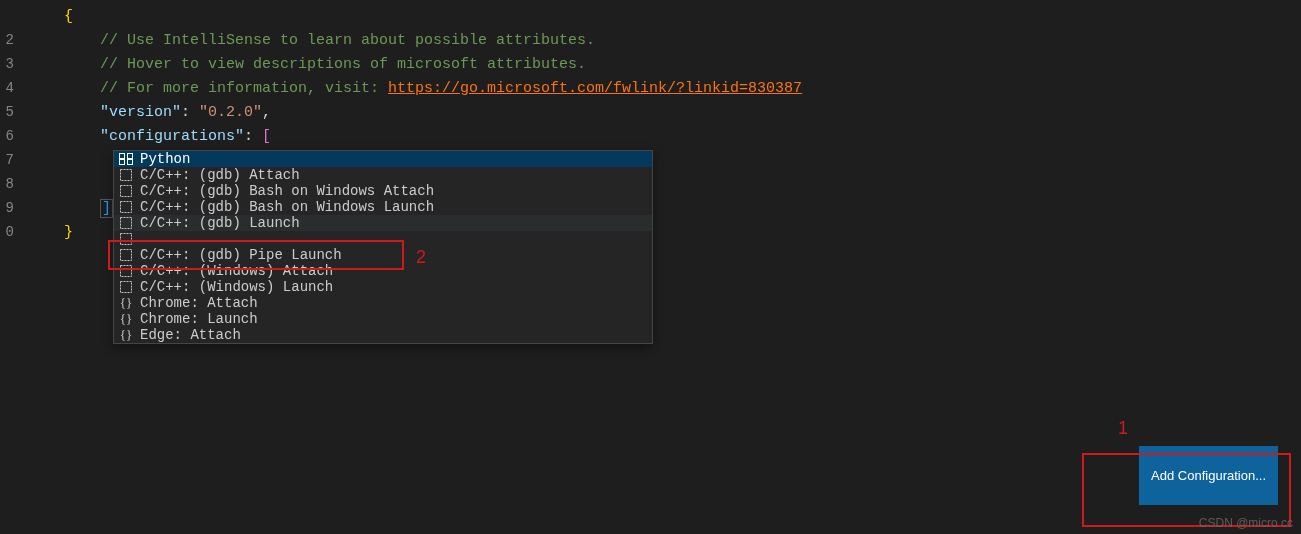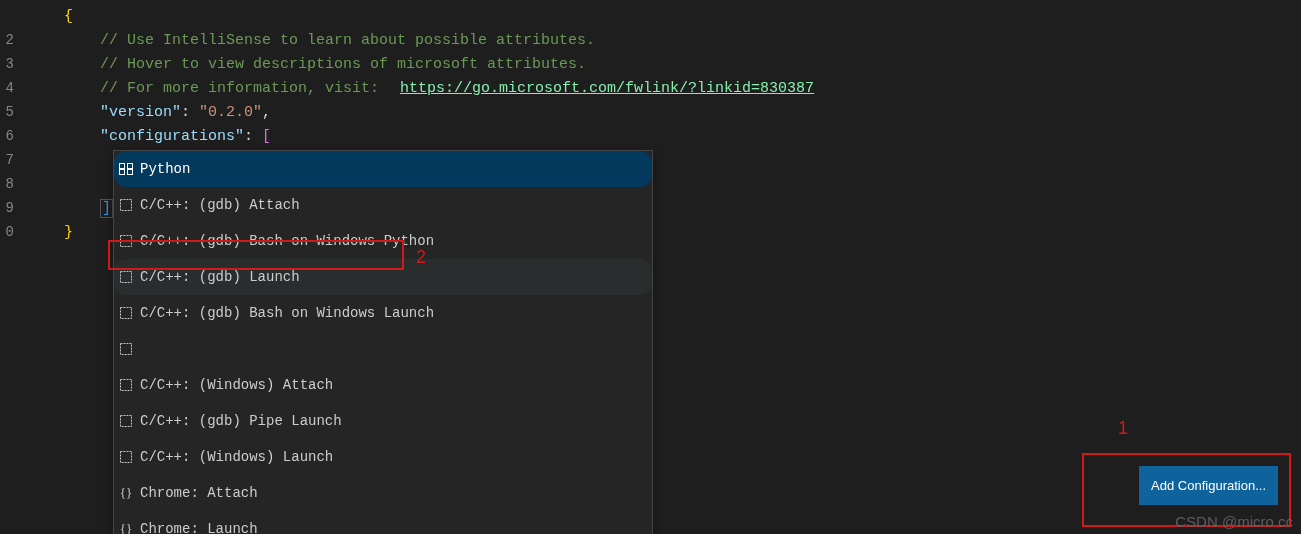--- a/index.html
+++ b/index.html
@@ -32,45 +32,44 @@
     user-select: none;
   }
   .indent { display: inline-block; width: 36px; }
   .code { white-space: pre; }
   .brace-y { color: #ffd700; }
   .brace-p { color: #da70d6; }
   .comment { color: #6a9955; text-align: right; }
   .key { color: #9cdcfe; }
   .string { color: #ce9178; }
   .punct { color: #d4d4d4; }
-  .link { color: #86efac; text-decoration: underline; margin-left: 12px; }
+  .link { color: #f97316; text-decoration: underline; }
   .sel-bracket {
     color: #179fff;
     border: 1px solid #555;
     padding: 0 1px;
   }
 
   
   .suggest {
     position: absolute;
     left: 113px;
     top: 150px;
     width: 540px;
     background: #252526;
     border: 1px solid #454545;
     font-size: 14px;
     box-shadow: 0 4px 10px rgba(0,0,0,.4);
   }
   .s-row {
     display: flex;
     align-items: center;
-    height: 36px;
+    height: 16px;
     padding: 0 4px;
     color: #cccccc;
-    border-radius: 12px;
   }
   .s-row.sel {
     background: #04395e;
     color: #ffffff;
   }
   .s-row.dim { background: #2a2d2e; }
   .s-ico {
     width: 16px; height: 16px;
     margin-right: 6px;
     display: inline-flex;
@@ -82,21 +81,21 @@
 
   
   .add-btn {
     position: absolute;
     right: 23px;
     bottom: 29px;
     background: #0e639c;
     color: #ffffff;
     font-family: "Segoe UI", Arial, sans-serif;
     font-size: 13px;
-    padding: 12px 12px;
+    padding: 22px 12px;
     border: none;
     cursor: pointer;
   }
 
   
   .anno-box1 {
     position: absolute;
     border: 2px solid #d01919;
     pointer-events: none;
   }
@@ -105,21 +104,21 @@
     color: #d01919;
     font-family: Arial, sans-serif;
     font-size: 18px;
   }
   .watermark {
     position: absolute;
     right: 8px;
     bottom: 4px;
     color: #6b6b6b;
     font-family: Arial, sans-serif;
-    font-size: 15px;
+    font-size: 12px;
     opacity: .8;
   }
 </style>
 </head>
 <body>
 
 <div class="editor">
   <div class="line">
       <span class="gutter"></span>
       <span class="code"><span class="indent"></span><span class="brace-y">{</span></span>
@@ -181,60 +180,60 @@
         </svg>
       </span>
       <span class="s-label">C/C++: (gdb) Attach</span>
     </div>
     <div class="s-row">
       <span class="s-ico">
         <svg width="16" height="16" viewBox="0 0 16 16">
           <rect x="2.5" y="2.5" width="11" height="11" fill="none" stroke="#c5c5c5" stroke-dasharray="2 1"></rect>
         </svg>
       </span>
-      <span class="s-label">C/C++: (gdb) Bash on Windows Python</span>
+      <span class="s-label">C/C++: (gdb) Bash on Windows Attach</span>
+    </div>
+    <div class="s-row">
+      <span class="s-ico">
+        <svg width="16" height="16" viewBox="0 0 16 16">
+          <rect x="2.5" y="2.5" width="11" height="11" fill="none" stroke="#c5c5c5" stroke-dasharray="2 1"></rect>
+        </svg>
+      </span>
+      <span class="s-label">C/C++: (gdb) Bash on Windows Launch</span>
     </div>
     <div class="s-row dim">
       <span class="s-ico">
         <svg width="16" height="16" viewBox="0 0 16 16">
           <rect x="2.5" y="2.5" width="11" height="11" fill="none" stroke="#c5c5c5" stroke-dasharray="2 1"></rect>
         </svg>
       </span>
       <span class="s-label">C/C++: (gdb) Launch</span>
     </div>
     <div class="s-row">
       <span class="s-ico">
         <svg width="16" height="16" viewBox="0 0 16 16">
           <rect x="2.5" y="2.5" width="11" height="11" fill="none" stroke="#c5c5c5" stroke-dasharray="2 1"></rect>
         </svg>
       </span>
-      <span class="s-label">C/C++: (gdb) Bash on Windows Launch</span>
-    </div>
-    <div class="s-row">
-      <span class="s-ico">
-        <svg width="16" height="16" viewBox="0 0 16 16">
-          <rect x="2.5" y="2.5" width="11" height="11" fill="none" stroke="#c5c5c5" stroke-dasharray="2 1"></rect>
-        </svg>
-      </span>
+    </div>
+    <div class="s-row">
+      <span class="s-ico">
+        <svg width="16" height="16" viewBox="0 0 16 16">
+          <rect x="2.5" y="2.5" width="11" height="11" fill="none" stroke="#c5c5c5" stroke-dasharray="2 1"></rect>
+        </svg>
+      </span>
+      <span class="s-label">C/C++: (gdb) Pipe Launch</span>
     </div>
     <div class="s-row">
       <span class="s-ico">
         <svg width="16" height="16" viewBox="0 0 16 16">
           <rect x="2.5" y="2.5" width="11" height="11" fill="none" stroke="#c5c5c5" stroke-dasharray="2 1"></rect>
         </svg>
       </span>
       <span class="s-label">C/C++: (Windows) Attach</span>
-    </div>
-    <div class="s-row">
-      <span class="s-ico">
-        <svg width="16" height="16" viewBox="0 0 16 16">
-          <rect x="2.5" y="2.5" width="11" height="11" fill="none" stroke="#c5c5c5" stroke-dasharray="2 1"></rect>
-        </svg>
-      </span>
-      <span class="s-label">C/C++: (gdb) Pipe Launch</span>
     </div>
     <div class="s-row">
       <span class="s-ico">
         <svg width="16" height="16" viewBox="0 0 16 16">
           <rect x="2.5" y="2.5" width="11" height="11" fill="none" stroke="#c5c5c5" stroke-dasharray="2 1"></rect>
         </svg>
       </span>
       <span class="s-label">C/C++: (Windows) Launch</span>
     </div>
     <div class="s-row">

